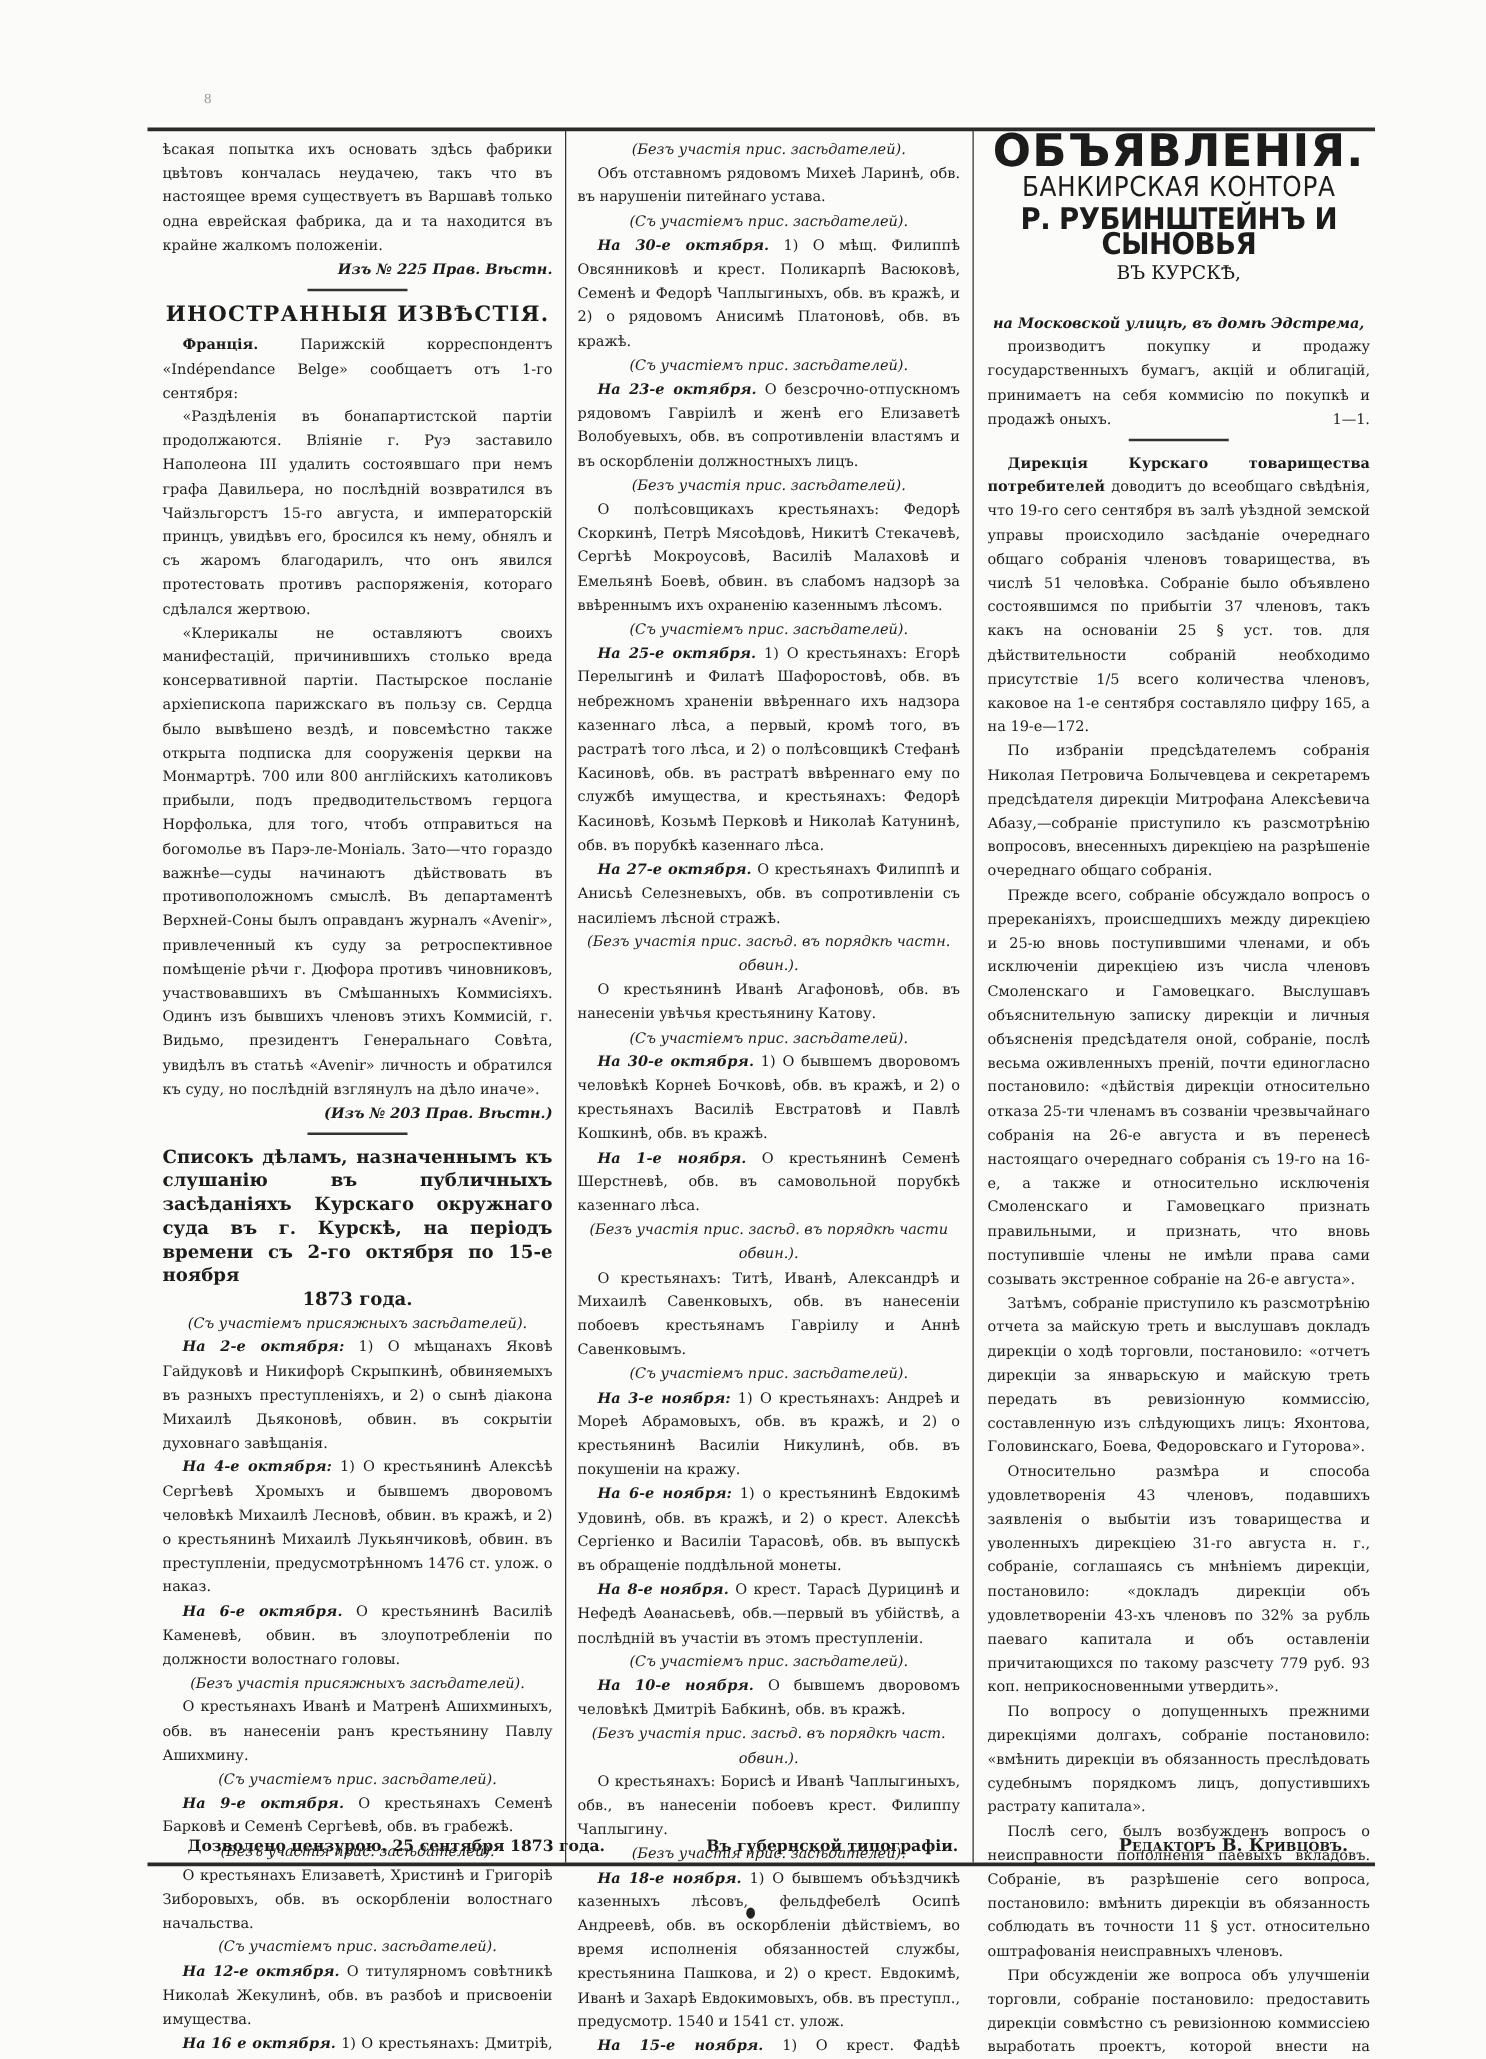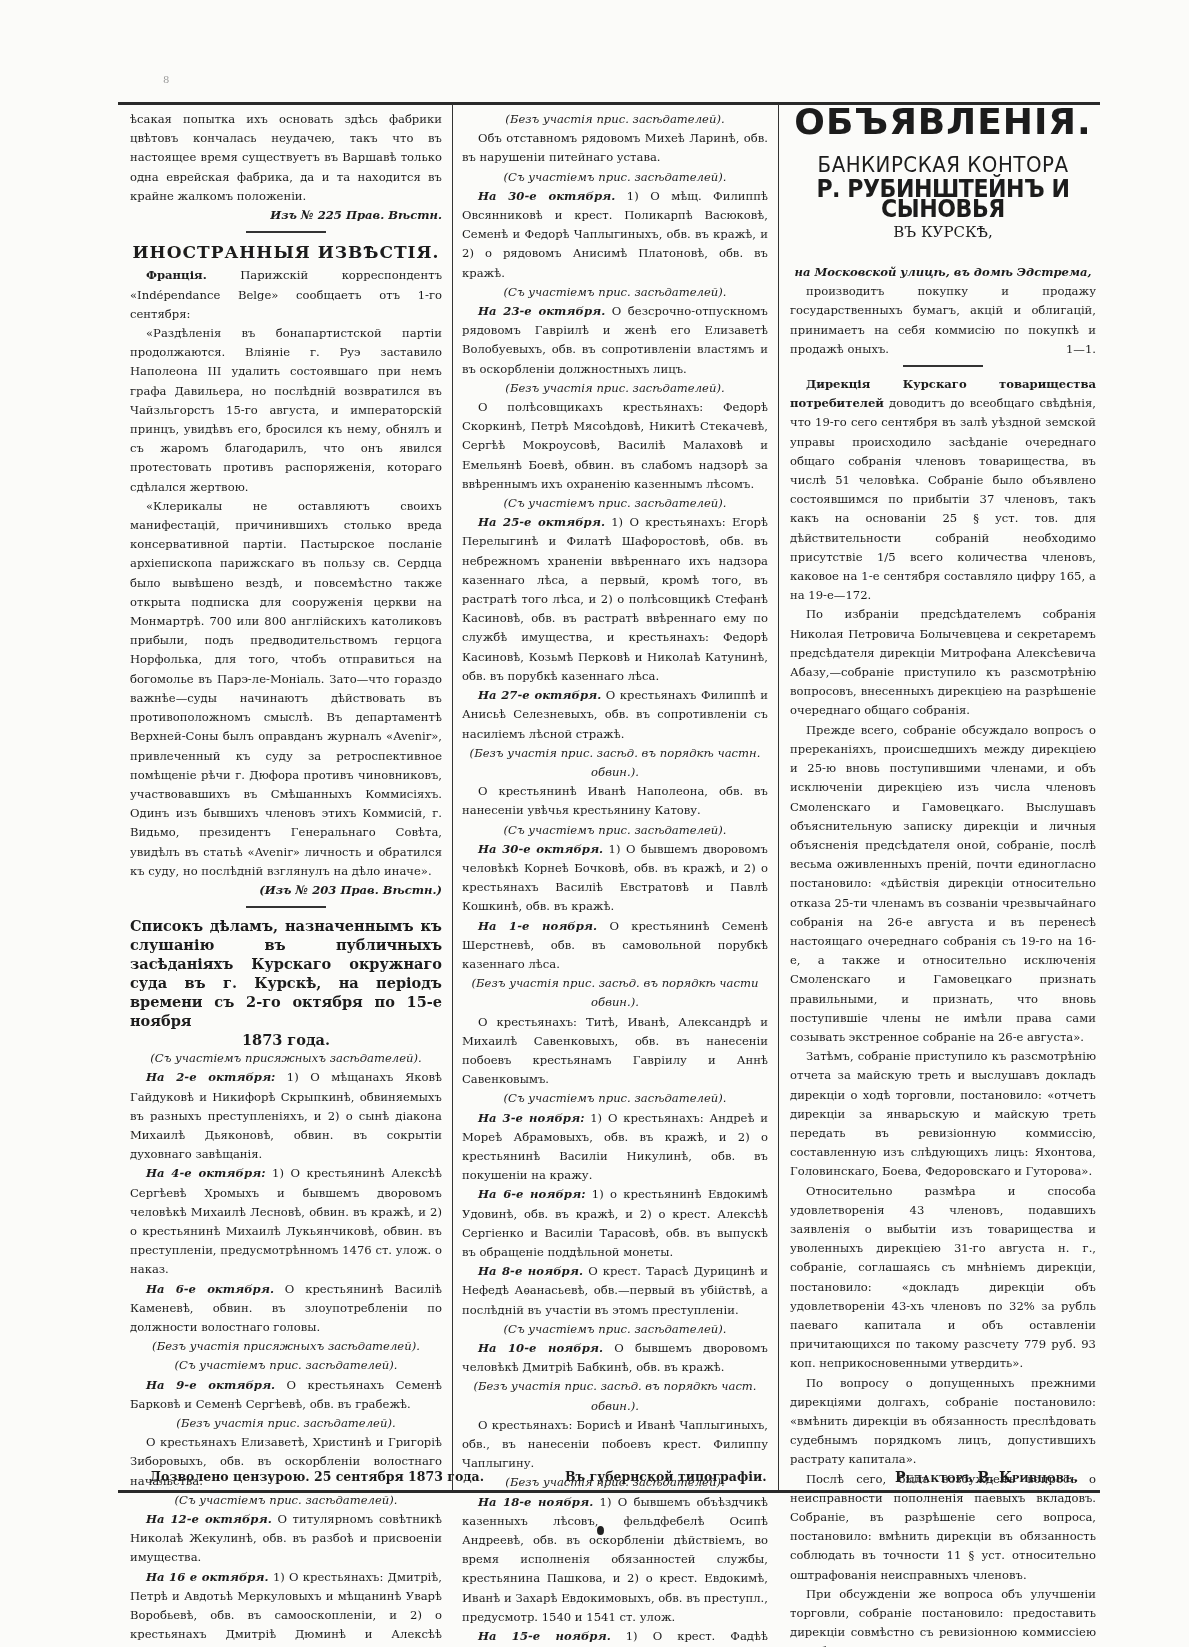--- a/index.html
+++ b/index.html
@@ -18,21 +18,21 @@
   p{margin:0;text-indent:16px;}
   p.ni{text-indent:0;}
   .src{text-align:right;font-style:italic;font-weight:bold;}
   .ital-center{text-align:center;font-style:italic;text-indent:0;}
   .date{font-style:italic;font-weight:bold;}
   .section-title{text-align:center;font-weight:bold;font-size:17px;letter-spacing:1px;margin:10px 0 4px;text-indent:0;}
   .short-rule{width:80px;height:2px;background:#333;margin:6px auto 8px;}
   .list-title{font-weight:bold;font-size:14.5px;line-height:19px;text-align:justify;text-indent:0;}
   .list-title .ctr{display:block;text-align:center;}
   .ads-title{font-family:"DejaVu Sans",sans-serif;font-weight:900;font-size:36px;text-align:center;letter-spacing:1px;margin:2px 0 6px;text-indent:0;}
-  .bank1{text-align:center;font-family:"DejaVu Sans Condensed","DejaVu Sans",sans-serif;font-size:22px;letter-spacing:.5px;margin-top:24px;text-indent:0;}
+  .bank1{text-align:center;font-family:"DejaVu Sans Condensed","DejaVu Sans",sans-serif;font-size:22px;letter-spacing:.5px;margin-top:10px;text-indent:0;}
   .bank2{text-align:center;font-family:"DejaVu Sans",sans-serif;font-weight:bold;font-size:24px;letter-spacing:-.5px;margin:6px 0 4px;text-indent:0;transform:scaleX(.92);}
   .bank3{text-align:center;font-size:15px;text-indent:0;margin-bottom:21px;}
   .bank-addr{text-align:center;font-style:italic;text-indent:0;font-weight:bold;}
   .footer{position:absolute;top:1469px;font-size:12.5px;font-weight:bold;}
   .f-left{left:150px;}
   .f-mid{left:565px;}
   .f-right{left:895px;font-variant:small-caps;font-size:14px;}
   .dot{position:absolute;left:597px;top:1526px;width:7px;height:9px;border-radius:50%;background:#222;}
 </style>
 </head>
@@ -53,20 +53,21 @@
   <p>«Клерикалы не оставляютъ своихъ манифестацій, причинившихъ столько вреда консервативной партіи. Пастырское посланіе архіепископа парижскаго въ пользу св. Сердца было вывѣшено вездѣ, и повсемѣстно также открыта подписка для сооруженія церкви на Монмартрѣ. 700 или 800 англійскихъ католиковъ прибыли, подъ предводительствомъ герцога Норфолька, для того, чтобъ отправиться на богомолье въ Парэ-ле-Моніаль. Зато—что гораздо важнѣе—суды начинаютъ дѣйствовать въ противоположномъ смыслѣ. Въ департаментѣ Верхней-Соны былъ оправданъ журналъ «Avenir», привлеченный къ суду за ретроспективное помѣщеніе рѣчи г. Дюфора противъ чиновниковъ, участвовавшихъ въ Смѣшанныхъ Коммисіяхъ. Одинъ изъ бывшихъ членовъ этихъ Коммисій, г. Видьмо, президентъ Генеральнаго Совѣта, увидѣлъ въ статьѣ «Avenir» личность и обратился къ суду, но послѣдній взглянулъ на дѣло иначе».</p>
   <p class="src">(Изъ № 203 Прав. Вѣстн.)</p>
   <div class="short-rule"></div>
   <p class="list-title"><span>Списокъ дѣламъ, назначеннымъ къ слушанію въ публичныхъ засѣданіяхъ Курскаго окружнаго суда въ г. Курскѣ, на періодъ времени съ 2-го октября по 15-е ноября</span><span class="ctr">1873 года.</span></p>
   <div id="c1-entries">
       <p class="ital-center">(Съ участіемъ присяжныхъ засѣдателей).</p>
       <p><span class="date">На 2-е октября:</span><span> 1) О мѣщанахъ Яковѣ Гайдуковѣ и Никифорѣ Скрыпкинѣ, обвиняемыхъ въ разныхъ преступленіяхъ, и 2) о сынѣ діакона Михаилѣ Дьяконовѣ, обвин. въ сокрытіи духовнаго завѣщанія.</span></p>
       <p><span class="date">На 4-е октября:</span><span> 1) О крестьянинѣ Алексѣѣ Сергѣевѣ Хромыхъ и бывшемъ дворовомъ человѣкѣ Михаилѣ Лесновѣ, обвин. въ кражѣ, и 2) о крестьянинѣ Михаилѣ Лукьянчиковѣ, обвин. въ преступленіи, предусмотрѣнномъ 1476 ст. улож. о наказ.</span></p>
       <p><span class="date">На 6-е октября.</span><span> О крестьянинѣ Василіѣ Каменевѣ, обвин. въ злоупотребленіи по должности волостнаго головы.</span></p>
       <p class="ital-center">(Безъ участія присяжныхъ засѣдателей).</p>
+      <p>О крестьянахъ Иванѣ и Матренѣ Ашихминыхъ, обв. въ нанесеніи ранъ крестьянину Павлу Ашихмину.</p>
       <p class="ital-center">(Съ участіемъ прис. засѣдателей).</p>
       <p><span class="date">На 9-е октября.</span><span> О крестьянахъ Семенѣ Барковѣ и Семенѣ Сергѣевѣ, обв. въ грабежѣ.</span></p>
       <p class="ital-center">(Безъ участія прис. засѣдателей).</p>
       <p>О крестьянахъ Елизаветѣ, Христинѣ и Григоріѣ Зиборовыхъ, обв. въ оскорбленіи волостнаго начальства.</p>
       <p class="ital-center">(Съ участіемъ прис. засѣдателей).</p>
       <p><span class="date">На 12-е октября.</span><span> О титулярномъ совѣтникѣ Николаѣ Жекулинѣ, обв. въ разбоѣ и присвоеніи имущества.</span></p>
       <p><span class="date">На 16 е октября.</span><span> 1) О крестьянахъ: Дмитріѣ, Петрѣ и Авдотьѣ Меркуловыхъ и мѣщанинѣ Уварѣ Воробьевѣ, обв. въ самооскопленіи, и 2) о крестьянахъ Дмитріѣ Дюминѣ и Алексѣѣ Касиновѣ, обв. въ порубкѣ ввѣреннаго ихъ храненію лѣса.</span></p>
     </div>
 </div>
 
@@ -77,21 +78,21 @@
       <p class="ital-center">(Съ участіемъ прис. засѣдателей).</p>
       <p><span class="date">На 30-е октября.</span><span> 1) О мѣщ. Филиппѣ Овсянниковѣ и крест. Поликарпѣ Васюковѣ, Семенѣ и Федорѣ Чаплыгиныхъ, обв. въ кражѣ, и 2) о рядовомъ Анисимѣ Платоновѣ, обв. въ кражѣ.</span></p>
       <p class="ital-center">(Съ участіемъ прис. засѣдателей).</p>
       <p><span class="date">На 23-е октября.</span><span> О безсрочно-отпускномъ рядовомъ Гавріилѣ и женѣ его Елизаветѣ Волобуевыхъ, обв. въ сопротивленіи властямъ и въ оскорбленіи должностныхъ лицъ.</span></p>
       <p class="ital-center">(Безъ участія прис. засѣдателей).</p>
       <p>О полѣсовщикахъ крестьянахъ: Федорѣ Скоркинѣ, Петрѣ Мясоѣдовѣ, Никитѣ Стекачевѣ, Сергѣѣ Мокроусовѣ, Василіѣ Малаховѣ и Емельянѣ Боевѣ, обвин. въ слабомъ надзорѣ за ввѣреннымъ ихъ охраненію казеннымъ лѣсомъ.</p>
       <p class="ital-center">(Съ участіемъ прис. засѣдателей).</p>
       <p><span class="date">На 25-е октября.</span><span> 1) О крестьянахъ: Егорѣ Перелыгинѣ и Филатѣ Шафоростовѣ, обв. въ небрежномъ храненіи ввѣреннаго ихъ надзора казеннаго лѣса, а первый, кромѣ того, въ растратѣ того лѣса, и 2) о полѣсовщикѣ Стефанѣ Касиновѣ, обв. въ растратѣ ввѣреннаго ему по службѣ имущества, и крестьянахъ: Федорѣ Касиновѣ, Козьмѣ Перковѣ и Николаѣ Катунинѣ, обв. въ порубкѣ казеннаго лѣса.</span></p>
       <p><span class="date">На 27-е октября.</span><span> О крестьянахъ Филиппѣ и Анисьѣ Селезневыхъ, обв. въ сопротивленіи съ насиліемъ лѣсной стражѣ.</span></p>
       <p class="ital-center">(Безъ участія прис. засѣд. въ порядкѣ частн. обвин.).</p>
-      <p>О крестьянинѣ Иванѣ Наполеона, обв. въ нанесеніи увѣчья крестьянину Катову.</p>
+      <p>О крестьянинѣ Иванѣ Агафоновѣ, обв. въ нанесеніи увѣчья крестьянину Катову.</p>
       <p class="ital-center">(Съ участіемъ прис. засѣдателей).</p>
       <p><span class="date">На 30-е октября.</span><span> 1) О бывшемъ дворовомъ человѣкѣ Корнеѣ Бочковѣ, обв. въ кражѣ, и 2) о крестьянахъ Василіѣ Евстратовѣ и Павлѣ Кошкинѣ, обв. въ кражѣ.</span></p>
       <p><span class="date">На 1-е ноября.</span><span> О крестьянинѣ Семенѣ Шерстневѣ, обв. въ самовольной порубкѣ казеннаго лѣса.</span></p>
       <p class="ital-center">(Безъ участія прис. засѣд. въ порядкѣ части обвин.).</p>
       <p>О крестьянахъ: Титѣ, Иванѣ, Александрѣ и Михаилѣ Савенковыхъ, обв. въ нанесеніи побоевъ крестьянамъ Гавріилу и Аннѣ Савенковымъ.</p>
       <p class="ital-center">(Съ участіемъ прис. засѣдателей).</p>
       <p><span class="date">На 3-е ноября:</span><span> 1) О крестьянахъ: Андреѣ и Мореѣ Абрамовыхъ, обв. въ кражѣ, и 2) о крестьянинѣ Василіи Никулинѣ, обв. въ покушеніи на кражу.</span></p>
       <p><span class="date">На 6-е ноября:</span><span> 1) о крестьянинѣ Евдокимѣ Удовинѣ, обв. въ кражѣ, и 2) о крест. Алексѣѣ Сергіенко и Василіи Тарасовѣ, обв. въ выпускѣ въ обращеніе поддѣльной монеты.</span></p>
       <p><span class="date">На 8-е ноября.</span><span> О крест. Тарасѣ Дурицинѣ и Нефедѣ Аѳанасьевѣ, обв.—первый въ убійствѣ, а послѣдній въ участіи въ этомъ преступленіи.</span></p>
       <p class="ital-center">(Съ участіемъ прис. засѣдателей).</p>

